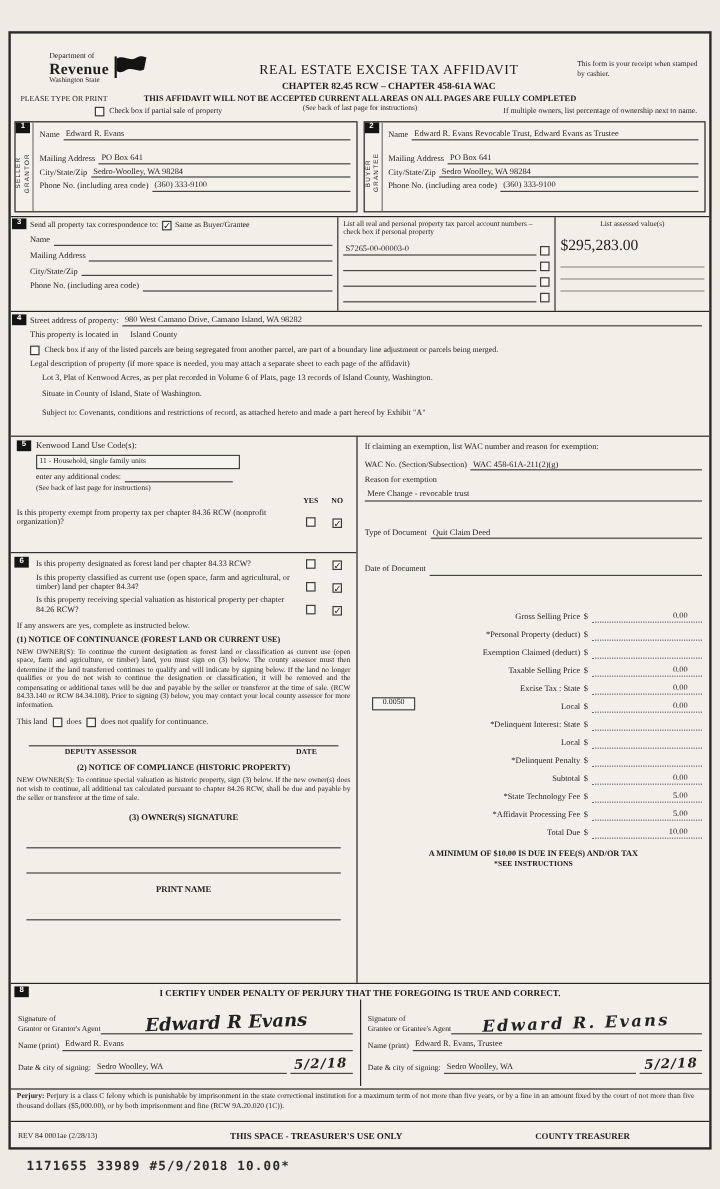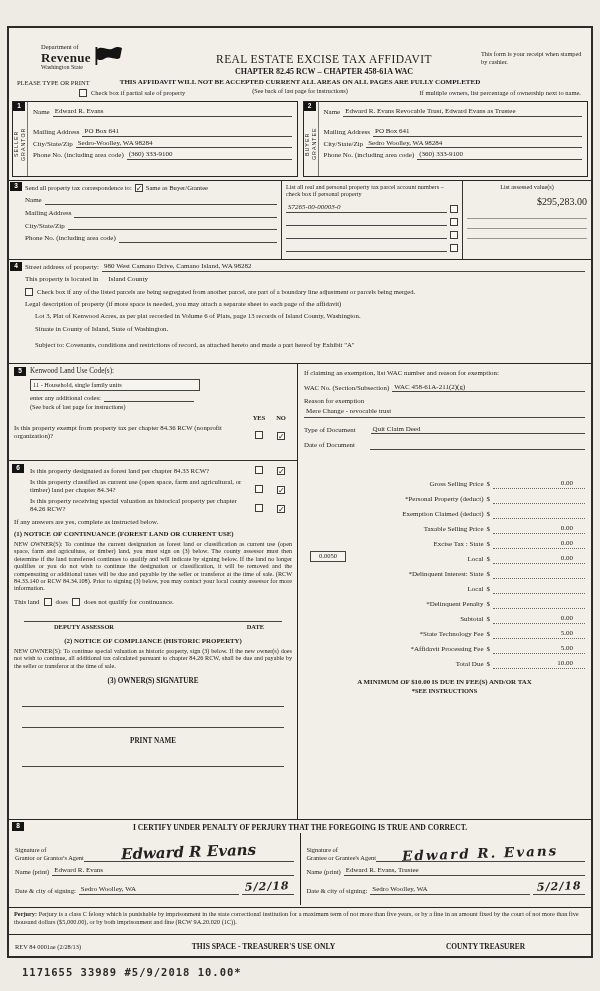--- a/index.html
+++ b/index.html
@@ -66,24 +66,24 @@
   .pfields .frow { margin-top:2px; }
   .pfields .gap { margin-top:10px; }
   
   .sec3 { height:80px; border-top:1.5px solid #262626; border-bottom:1.5px solid #262626; display:flex; position:relative; }
   .sec3 .badge { position:absolute; top:1px; left:1px; }
   .s3left { width:272px; padding:3px 4px 2px 16px; display:flex; flex-direction:column; }
   .s3left .frow { margin-top:4px; }
   .s3head { font-size:6.6px; display:flex; align-items:center; gap:3px; flex-wrap:wrap; }
   .s3mid { width:182px; border-left:1px solid #333; border-right:1px solid #333; padding:2px 4px; display:flex; flex-direction:column; }
   .s3headc { font-size:6.2px; text-align:left; line-height:1.2; }
-  .prow { display:flex; align-items:flex-end; gap:3px; margin-top:5px;font-style:italic; }
+  .prow { display:flex; align-items:flex-end; gap:3px; margin-top:5px; }
   .prow .fill { flex:1; font-size:7px; }
   .s3right { flex:1; padding:2px 4px; display:flex; flex-direction:column; }
-  .aval { text-align:right; font-size:10px; margin-top:6px; }
+  .aval { text-align:left; font-size:13px; margin-top:6px; }
   .arow { border-bottom:1px solid #9a968c; margin-top:9px; }
   
   .sec4 { height:104px; border-bottom:1.5px solid #262626; padding:2px 6px 2px 4px; position:relative; }
   .sec4 .badge { position:absolute; top:2px; left:1px; }
   .sec4 .frow { margin-left:12px; }
   .s4row { margin:3px 0 0 12px; font-size:7px; display:flex; gap:10px; align-items:flex-end; }
   .s4cbrow { margin:4px 0 0 12px; font-size:6.6px; display:flex; gap:4px; align-items:center; }
   .legal { margin:4px 0 0 12px; font-size:6.8px; }
   .legal-ind { margin-left:22px; }
   .subject { margin-top:8px; }
@@ -118,21 +118,21 @@
   .pntitle { font-weight:bold; font-size:7.2px; text-align:center; margin-top:9px; }
   
   .s7top { height:88px; border-bottom:1px solid #333; padding:3px 5px 2px; }
   .s7title { display:flex; gap:4px; align-items:flex-start; font-size:7px; }
   .s7body { padding:2px 6px; }
   .exintro { font-size:6.9px; margin-top:3px; }
   .wacrow { display:flex; gap:3px; align-items:flex-end; font-size:6.8px; margin-top:5px; }
   .wacrow .fill { flex:1; font-size:7px; }
   .reasonrow { font-size:6.8px; margin-top:5px; }
   .reasonval { border-bottom:1px solid #454545; font-size:7px; margin-top:1px; padding:0 2px 1px; }
-  .docrow { display:flex; gap:15px; align-items:flex-end; font-size:6.9px; margin-top:7px; }
+  .docrow { display:flex; gap:3px; align-items:flex-end; font-size:6.9px; margin-top:22px; }
   .docrow .fill { flex:1; font-size:7px; }
   .money { margin-top:24px; }
   .mrow { display:flex; align-items:flex-end; height:15px; font-size:7px; }
   .mlab { flex:1; text-align:right; white-space:nowrap; }
   .md { padding:0 3px; }
   .mval { width:92px; border-bottom:1px dotted #6a6a6a; text-align:right; padding-right:12px; }
   .ratebox { border:1px solid #444; font-size:6.6px; padding:0 8px; margin-left:6px; align-self:center; background:#f6f4ee; }
   .minnote { text-align:center; font-weight:bold; font-size:6.9px; margin-top:9px; }
   .seeinstr { text-align:center; font-weight:bold; font-size:6.4px; }
   

